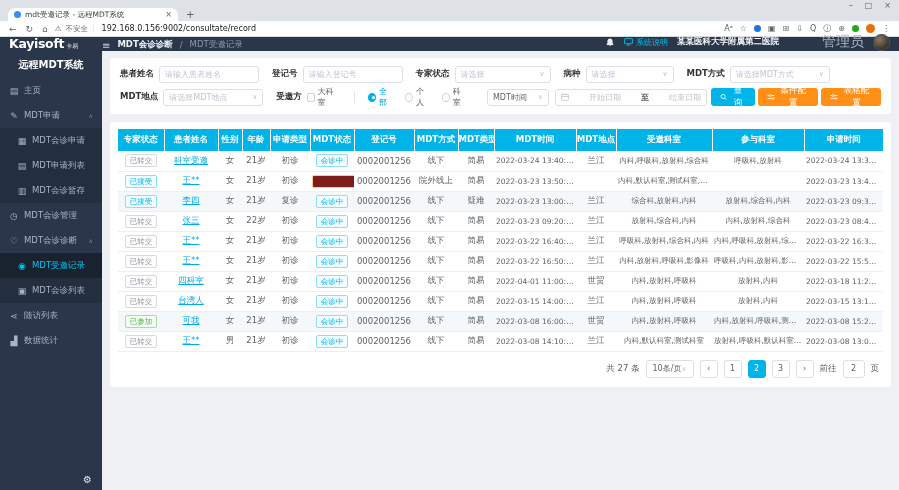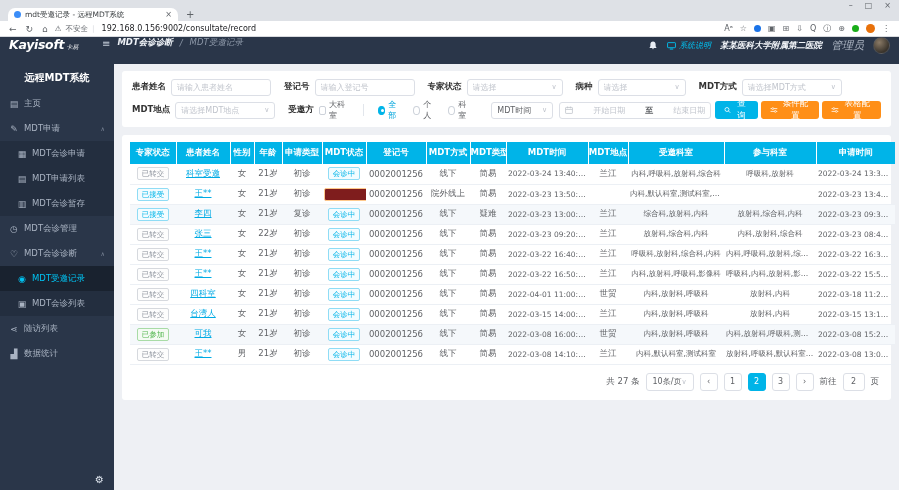--- a/index.html
+++ b/index.html
@@ -19,37 +19,37 @@
   .addrbar .nav { display:flex; gap:9px; font-size:9px; color:#5f6368; }
   .sec { display:flex; align-items:center; gap:4px; font-size:7.5px; color:#5f6368; }
   .sec .bar { color:#dadce0; }
   .url { font-size:8px; color:#202124; flex:1; white-space:nowrap; overflow:hidden; }
   .exts { display:flex; align-items:center; gap:7px; font-size:8px; color:#5f6368; }
   .dot-b { width:7px;height:7px;border-radius:50%;background:#1a73e8; display:inline-block;}
   .dot-g { width:7px;height:7px;border-radius:50%;background:#1aad19; display:inline-block;}
   .dot-o { width:9px;height:9px;border-radius:50%;background:#e8710a; display:inline-block;}
 
   
-  .topbar { height:27px; background:#2a3649; display:flex; align-items:flex-start; color:#fff; flex:0 0 auto;font-style:italic; }
+  .topbar { height:14px; background:#2a3649; display:flex; align-items:flex-end; color:#fff; flex:0 0 auto; }
   .logo { width:102px; padding-left:9px; display:flex; align-items:baseline; flex:0 0 auto; }
   .logo .main-word { font-size:12.5px; font-weight:bold; letter-spacing:-0.3px; }
   .logo .sub-word { font-size:6px; margin-left:2px; opacity:.95; }
   .crumbs { display:flex; align-items:center; gap:7px; font-size:8.5px; }
   .crumbs .burger { color:#c3ccd8; font-size:10px; }
   .crumbs .parent { color:#eef2f7; font-weight:bold; }
   .crumbs .sep,.crumbs .cur { color:#8d98a8; }
   .top-right { margin-left:auto; display:flex; align-items:center; gap:9px; padding-right:9px; }
   .help { display:flex; align-items:center; gap:3px; color:#00c3f2; font-size:8px; }
   .hosp { font-size:8.5px; font-weight:bold; color:#f2f5f9; }
-  .role { font-size:11px; color:#aeb7c4; }
+  .role { font-size:14px; color:#aeb7c4;margin-left:34px; }
   .avatar { width:17px; height:17px; border-radius:50%; background:radial-gradient(circle at 35% 30%,#8a7a66,#3a342c 70%); border:1px solid #55607080; }
 
   
   .workspace { flex:1; display:flex; min-height:0; }
-  aside { width:114px; background:#2a3649; color:#a9b3c2; position:relative; flex:0 0 auto; }
+  aside { width:102px; background:#2a3649; color:#a9b3c2; position:relative; flex:0 0 auto; }
   .side-title { text-align:center; color:#fff; font-weight:bold; font-size:10px; padding:7px 0 6px; }
   .s-item { height:25px; display:flex; align-items:center; gap:5px; padding:0 9px; font-size:8.5px; white-space:nowrap; }
   .s-item .ic { width:10px; font-size:9px; text-align:center; flex:0 0 auto; }
   .s-item .caret { margin-left:auto; font-size:6px; color:#7c8798; }
   .s-group { background:#232e3f; }
   .s-child { padding-left:17px; }
   .s-active { background:#19222f; color:#00c3f2; }
   .side-gear { position:absolute; bottom:5px; right:10px; color:#dfe6ef; font-size:10px; }
 
   main { flex:1; min-width:0; padding:7px 8px 0; }

